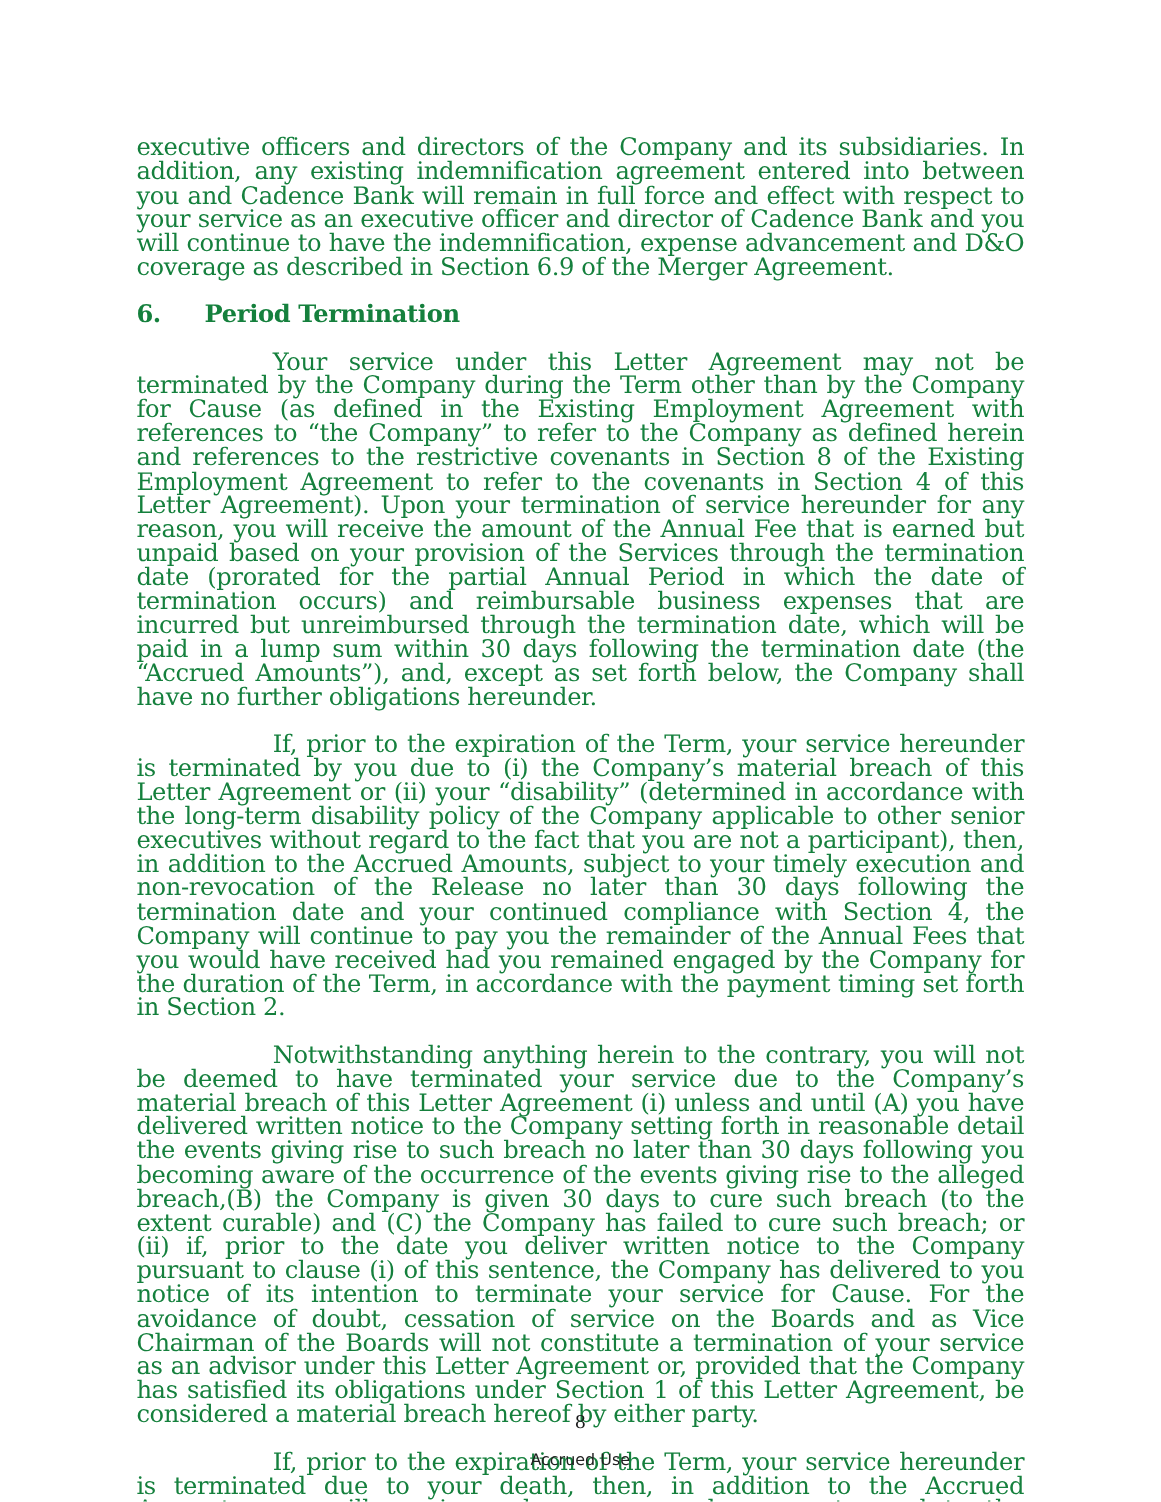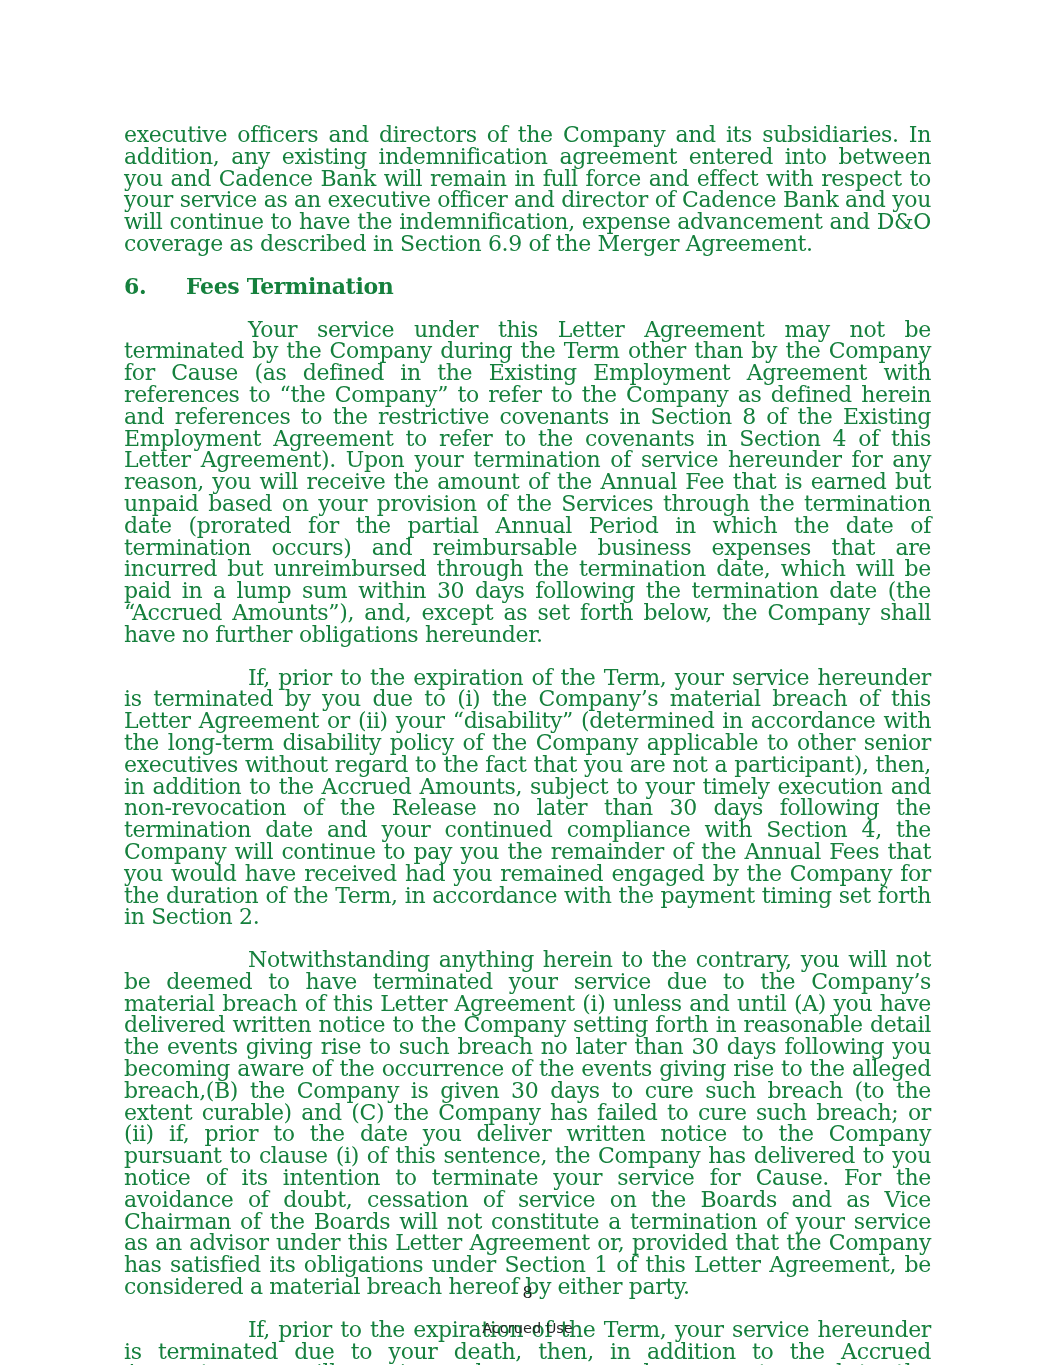--- a/index.html
+++ b/index.html
@@ -24,21 +24,21 @@
     font-family: "DejaVu Sans", sans-serif; font-size: 14.5px; color: #222;
   }
 </style>
 </head>
 <body>
 
 <div class="page">
   <p class="para">executive officers and directors of the Company and its subsidiaries. In addition, any existing indemnification agreement entered into between you and Cadence Bank will remain in full force and effect with respect to your service as an executive officer and director of Cadence Bank and you will continue to have the indemnification, expense advancement and D&amp;O coverage as described in Section 6.9 of the Merger Agreement.</p>
 
   <div class="heading">
-    <span class="num">6.</span><span>Fees Termination</span>
+    <span class="num">6.</span><span>Period Termination</span>
   </div>
 
   <p class="para indent"><span>Your service under this Letter Agreement may not be terminated by the Company during the Term other than by the Company for Cause (as defined in the Existing Employment Agreement with references to “the Company” to refer to the Company as defined herein and references to the restrictive covenants in Section 8 of the Existing Employment Agreement to refer to the covenants in </span><span class="u">Section 4</span><span> of this Letter Agreement).  Upon your termination of service hereunder for any reason, you will receive the amount of the Annual Fee that is earned but unpaid based on your provision of the Services through the termination date (prorated for the partial Annual Period in which the date of termination occurs) and reimbursable business expenses that are incurred but unreimbursed through the termination date, which will be paid in a lump sum within 30&nbsp;days following the termination date (the “</span><span class="u">Accrued Amounts</span><span>”), and, except as set forth below, the Company shall have no further obligations hereunder.</span></p>
 
   <p class="para indent">If, prior to the expiration of the Term, your service hereunder is terminated by you due to (i) the Company’s material breach of this Letter Agreement or (ii) your “disability” (determined in accordance with the long-term disability policy of the Company applicable to other senior executives without regard to the fact that you are not a participant), then, in addition to the Accrued Amounts, subject to your timely execution and non-revocation of the Release no later than 30 days following the termination date and your continued compliance with Section 4, the Company will continue to pay you the remainder of the Annual Fees that you would have received had you remained engaged by the Company for the duration of the Term, in accordance with the payment timing set forth in Section 2.</p>
 
   <p class="para indent">Notwithstanding anything herein to the contrary, you will not be deemed to have terminated your service due to the Company’s material breach of this Letter Agreement (i) unless and until (A) you have delivered written notice to the Company setting forth in reasonable detail the events giving rise to such breach no later than 30 days following you becoming aware of the occurrence of the events giving rise to the alleged breach,(B) the Company is given 30 days to cure such breach (to the extent curable) and (C) the Company has failed to cure such breach; or (ii) if, prior to the date you deliver written notice to the Company pursuant to clause (i) of this sentence, the Company has delivered to you notice of its intention to terminate your service for Cause.  For the avoidance of doubt, cessation of service on the Boards and as Vice Chairman of the Boards will not constitute a termination of your service as an advisor under this Letter Agreement or, provided that the Company has satisfied its obligations under Section 1 of this Letter Agreement, be considered a material breach hereof by either party.</p>
 
   <p class="para indent">If, prior to the expiration of the Term, your service hereunder is terminated due to your death, then, in addition to the Accrued Amounts, you will receive a lump sum cash payment equal to the remainder of the Annual Fee(s) that you would have received had you remained engaged by the Company for the duration of the Term.  Such cash payment will be paid to you within 30 days following the date of your death.</p>
 </div>

